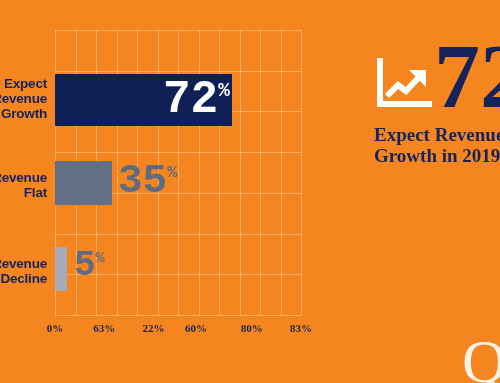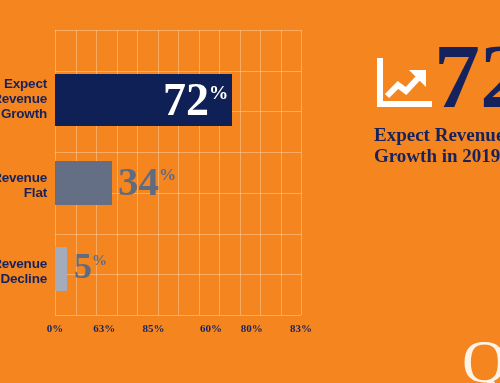--- a/index.html
+++ b/index.html
@@ -69,21 +69,21 @@
     line-height: 15px;
     letter-spacing: -0.2px;
     white-space: pre-line;
   }
   .bar {
     position: absolute;
     left: 55px;
   }
   .bar-value {
     position: absolute;
-    font-family: Liberation Serif, serif;
+    font-family: Liberation Mono, monospace;
     font-weight: bold;
     line-height: 1;
     white-space: nowrap;
   }
   .bar-value .pct {
     font-size: 0.42em;
     vertical-align: super;
   }
 
   
@@ -236,35 +236,35 @@
 Revenue
 Growth</div>
       <div class="bar" id="bar-growth" style="width: 177.12px; background: rgb(14, 32, 85);"></div>
       <div class="bar-value" id="value-growth"><span>72</span><span class="pct">%</span></div>
     </div>
 
     <div class="bar-row" id="row-flat">
       <div class="bar-label" style="top:9px;">Revenue
 Flat</div>
       <div class="bar" id="bar-flat" style="width: 56.58px; background: rgb(100, 111, 133);"></div>
-      <div class="bar-value" id="value-flat"><span>34</span><span class="pct">%</span></div>
+      <div class="bar-value" id="value-flat"><span>35</span><span class="pct">%</span></div>
     </div>
 
     <div class="bar-row" id="row-decline">
       <div class="bar-label" style="top:9px;">Revenue
 Decline</div>
       <div class="bar" id="bar-decline" style="width: 12.3px; background: rgb(164, 172, 188);"></div>
       <div class="bar-value" id="value-decline"><span>5</span><span class="pct">%</span></div>
     </div>
 
     <div id="x-axis">
         <span class="tick-label" style="left: 55px;">0%</span>
         <span class="tick-label" style="left: 104.2px;">63%</span>
-        <span class="tick-label" style="left: 153.4px;">85%</span>
-        <span class="tick-label" style="left: 211px;">60%</span>
+        <span class="tick-label" style="left: 153.4px;">22%</span>
+        <span class="tick-label" style="left: 196px;">60%</span>
         <span class="tick-label" style="left: 251.8px;">80%</span>
         <span class="tick-label" style="left: 301px;">83%</span>
       </div>
   </div>
 
   <div id="right-panel">
     <div id="stat-icon">
       <svg viewBox="0 0 56 52" width="56" height="52" aria-hidden="true">
         <path d="M4 2 L4 46 L54 46" fill="none" stroke="#ffffff" stroke-width="6" stroke-linecap="square" stroke-linejoin="miter"></path>
         <path d="M11 38 L22 27 L30 33 L45 17" fill="none" stroke="#ffffff" stroke-width="6" stroke-linecap="butt" stroke-linejoin="miter"></path>

